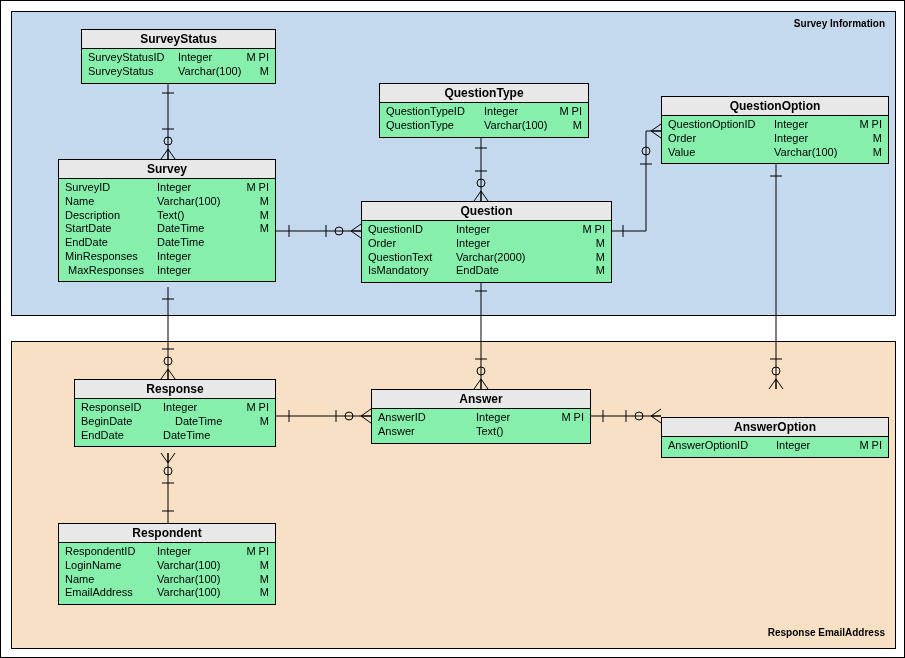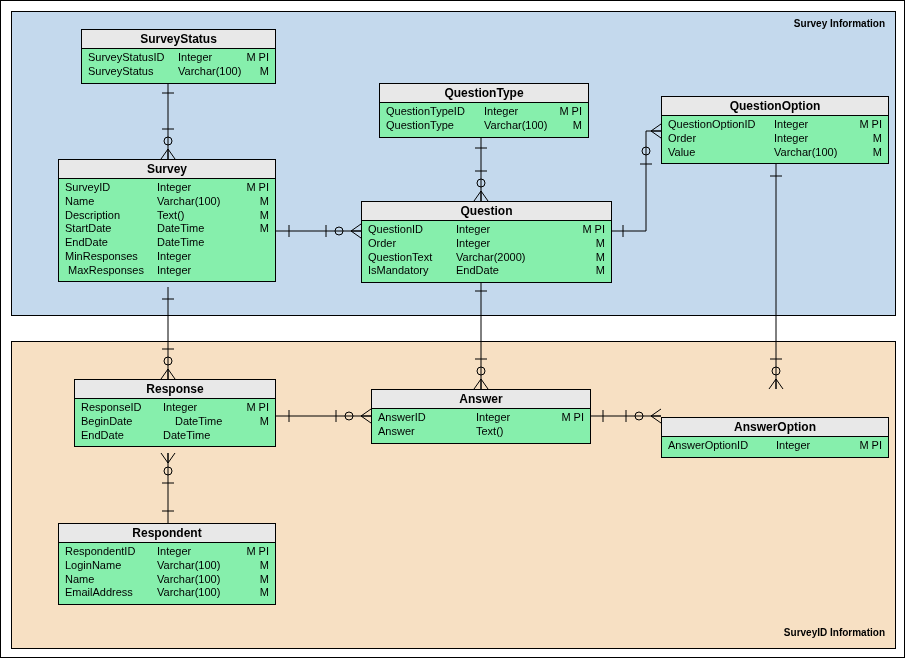--- a/index.html
+++ b/index.html
@@ -61,21 +61,21 @@
 </head>
 <body>
 
 <div id="canvas">
 
   <div class="region survey-info" style="left:10px; top:10px; width:885px; height:305px;">
     <div class="region-title" style="right:10px; top:6px;">Survey Information</div>
   </div>
 
   <div class="region response-info" style="left:10px; top:340px; width:885px; height:308px;">
-    <div class="region-title" style="right:10px; bottom:10px;">SurveyID Information</div>
+    <div class="region-title" style="right:10px; bottom:10px;">Response EmailAddress</div>
   </div>
 
   <svg class="overlay" viewBox="0 0 905 658">
     <defs>
 
       <g id="cf-up">
         <path class="rel" d="M0 0 L-7 -10 M0 0 L0 -10 M0 0 L7 -10"></path>
       </g>
 
       <g id="cf-left">

